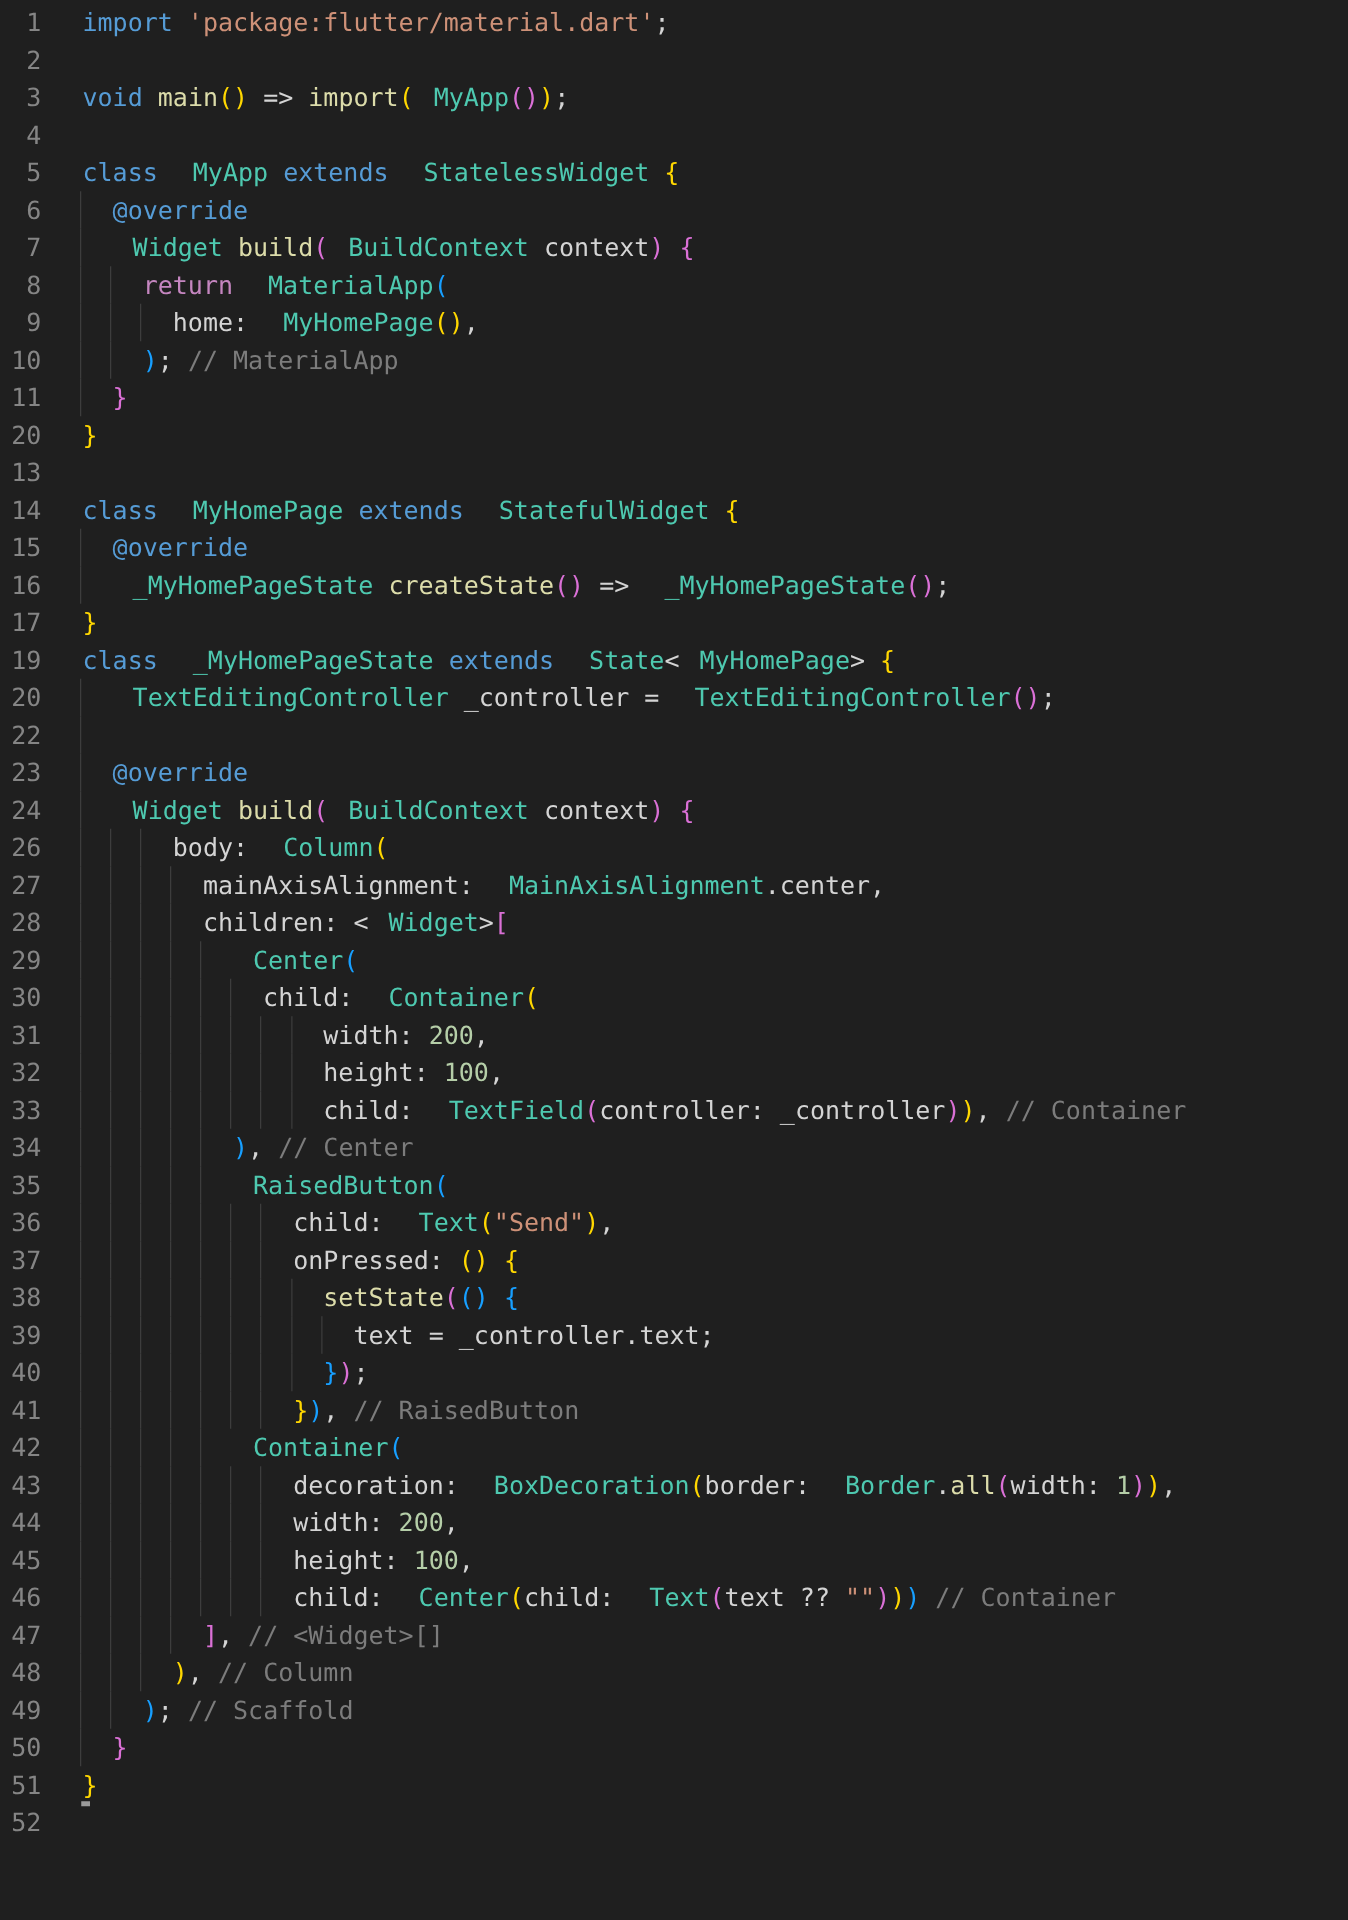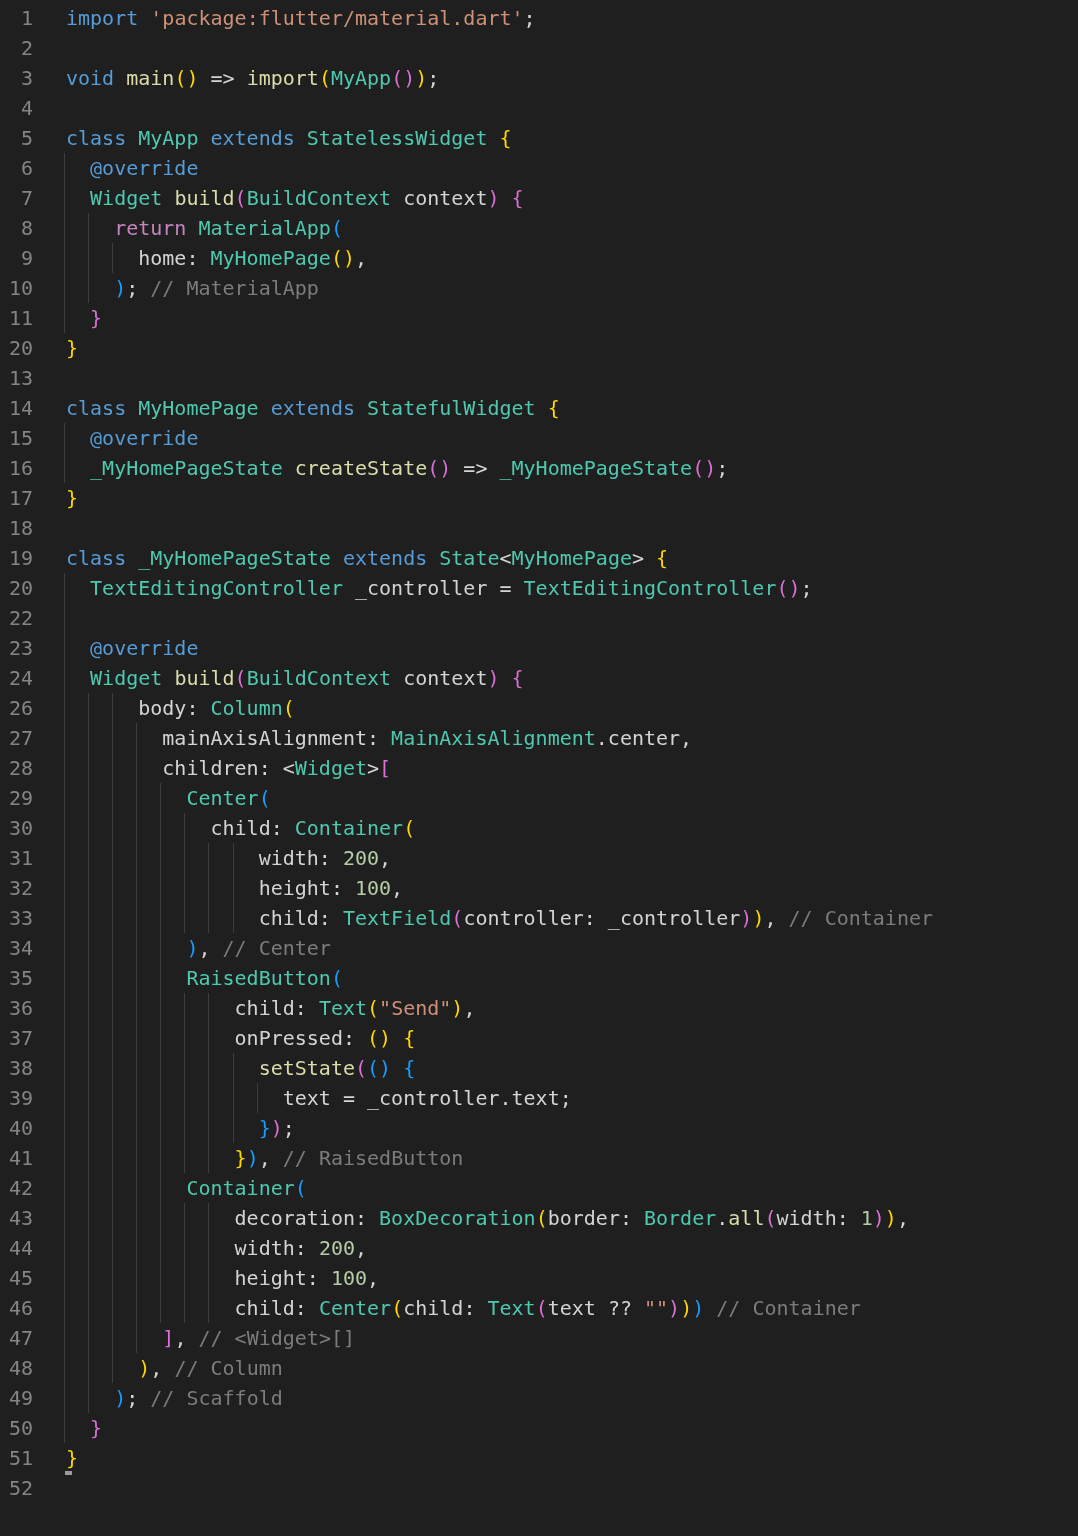--- a/index.html
+++ b/index.html
@@ -15,21 +15,21 @@
     font-size:20px;line-height:30px;
     -webkit-font-smoothing:antialiased;
   }
   .line{position:relative;height:30px;white-space:pre;}
   .ln{
     position:absolute;left:0;top:0;width:33px;
     text-align:right;color:var(--lineNumber,#858585);
   }
   .code{display:block;margin-left:66px;position:relative;z-index:1;}
   .guide{position:absolute;top:0;bottom:0;width:1px;background:var(--indentGuide,#3d3d3d);z-index:0;}
-  .tk-k{color:var(--k);} .tk-c{color:var(--c);} .tk-t{color:var(--t);}
+  .tk-k{color:var(--k);} .tk-c{color:var(--c);} .tk-t{color:var(--t);margin-left:16px;}
   .tk-f{color:var(--f);} .tk-s{color:var(--s);} .tk-n{color:var(--n);}
   .tk-p{color:var(--p);} .tk-g{color:var(--g);}
   .tk-b1{color:var(--b1);} .tk-b2{color:var(--b2);} .tk-b3{color:var(--b3);}
   .partial-glyph{position:absolute;left:65px;top:-2px;width:7px;height:4px;background:#9a9a9a;}
 </style>
 </head>
 <body style="--bg: #1f1f1f;">
 
 <div id="editor" style="--bg: #1f1f1f; --lineNumber: #858585; --indentGuide: #3d3d3d; --k: #569CD6; --c: #C586C0; --t: #4EC9B0; --f: #DCDCAA; --s: #CE9178; --n: #B5CEA8; --p: #D4D4D4; --g: #7C7C7C; --b1: #FFD700; --b2: #DA70D6; --b3: #179FFF;">
     <div class="line"><span class="ln">1</span><span class="code"><span class="tk-k">import </span><span class="tk-s">'package:flutter/material.dart'</span><span class="tk-p">;</span></span></div>
@@ -42,21 +42,20 @@
     <div class="line"><span class="guide" style="left: calc(0ch + 64px);"></span><span class="guide" style="left: calc(2ch + 64px);"></span><span class="ln">8</span><span class="code"><span class="tk-c">    return </span><span class="tk-t">MaterialApp</span><span class="tk-b3">(</span></span></div>
     <div class="line"><span class="guide" style="left: calc(0ch + 64px);"></span><span class="guide" style="left: calc(2ch + 64px);"></span><span class="guide" style="left: calc(4ch + 64px);"></span><span class="ln">9</span><span class="code"><span class="tk-p">      home: </span><span class="tk-t">MyHomePage</span><span class="tk-b1">()</span><span class="tk-p">,</span></span></div>
     <div class="line"><span class="guide" style="left: calc(0ch + 64px);"></span><span class="guide" style="left: calc(2ch + 64px);"></span><span class="ln">10</span><span class="code"><span class="tk-b3">    )</span><span class="tk-p">; </span><span class="tk-g">// MaterialApp</span></span></div>
     <div class="line"><span class="guide" style="left: calc(0ch + 64px);"></span><span class="ln">11</span><span class="code"><span class="tk-b2">  }</span></span></div>
     <div class="line"><span class="ln">20</span><span class="code"><span class="tk-b1">}</span></span></div>
     <div class="line"><span class="ln">13</span><span class="code"></span></div>
     <div class="line"><span class="ln">14</span><span class="code"><span class="tk-k">class </span><span class="tk-t">MyHomePage </span><span class="tk-k">extends </span><span class="tk-t">StatefulWidget </span><span class="tk-b1">{</span></span></div>
     <div class="line"><span class="guide" style="left: calc(0ch + 64px);"></span><span class="ln">15</span><span class="code"><span class="tk-k">  @override</span></span></div>
     <div class="line"><span class="guide" style="left: calc(0ch + 64px);"></span><span class="ln">16</span><span class="code"><span class="tk-t">  _MyHomePageState </span><span class="tk-f">createState</span><span class="tk-b2">()</span><span class="tk-p"> =&gt; </span><span class="tk-t">_MyHomePageState</span><span class="tk-b2">()</span><span class="tk-p">;</span></span></div>
     <div class="line"><span class="ln">17</span><span class="code"><span class="tk-b1">}</span></span></div>
-    <div class="line"><span class="ln">18</span><span class="code"></span></div>
     <div class="line"><span class="ln">19</span><span class="code"><span class="tk-k">class </span><span class="tk-t">_MyHomePageState </span><span class="tk-k">extends </span><span class="tk-t">State</span><span class="tk-p">&lt;</span><span class="tk-t">MyHomePage</span><span class="tk-p">&gt; </span><span class="tk-b1">{</span></span></div>
     <div class="line"><span class="guide" style="left: calc(0ch + 64px);"></span><span class="ln">20</span><span class="code"><span class="tk-t">  TextEditingController </span><span class="tk-p">_controller = </span><span class="tk-t">TextEditingController</span><span class="tk-b2">()</span><span class="tk-p">;</span></span></div>
     <div class="line"><span class="guide" style="left: calc(0ch + 64px);"></span><span class="ln">22</span><span class="code"></span></div>
     <div class="line"><span class="guide" style="left: calc(0ch + 64px);"></span><span class="ln">23</span><span class="code"><span class="tk-k">  @override</span></span></div>
     <div class="line"><span class="guide" style="left: calc(0ch + 64px);"></span><span class="ln">24</span><span class="code"><span class="tk-t">  Widget </span><span class="tk-f">build</span><span class="tk-b2">(</span><span class="tk-t">BuildContext</span><span class="tk-p"> context</span><span class="tk-b2">)</span><span class="tk-p"> </span><span class="tk-b2">{</span></span></div>
     <div class="line"><span class="guide" style="left: calc(0ch + 64px);"></span><span class="guide" style="left: calc(2ch + 64px);"></span><span class="guide" style="left: calc(4ch + 64px);"></span><span class="ln">26</span><span class="code"><span class="tk-p">      body: </span><span class="tk-t">Column</span><span class="tk-b1">(</span></span></div>
     <div class="line"><span class="guide" style="left: calc(0ch + 64px);"></span><span class="guide" style="left: calc(2ch + 64px);"></span><span class="guide" style="left: calc(4ch + 64px);"></span><span class="guide" style="left: calc(6ch + 64px);"></span><span class="ln">27</span><span class="code"><span class="tk-p">        mainAxisAlignment: </span><span class="tk-t">MainAxisAlignment</span><span class="tk-p">.center,</span></span></div>
     <div class="line"><span class="guide" style="left: calc(0ch + 64px);"></span><span class="guide" style="left: calc(2ch + 64px);"></span><span class="guide" style="left: calc(4ch + 64px);"></span><span class="guide" style="left: calc(6ch + 64px);"></span><span class="ln">28</span><span class="code"><span class="tk-p">        children: &lt;</span><span class="tk-t">Widget</span><span class="tk-p">&gt;</span><span class="tk-b2">[</span></span></div>
     <div class="line"><span class="guide" style="left: calc(0ch + 64px);"></span><span class="guide" style="left: calc(2ch + 64px);"></span><span class="guide" style="left: calc(4ch + 64px);"></span><span class="guide" style="left: calc(6ch + 64px);"></span><span class="guide" style="left: calc(8ch + 64px);"></span><span class="ln">29</span><span class="code"><span class="tk-t">          Center</span><span class="tk-b3">(</span></span></div>
     <div class="line"><span class="guide" style="left: calc(0ch + 64px);"></span><span class="guide" style="left: calc(2ch + 64px);"></span><span class="guide" style="left: calc(4ch + 64px);"></span><span class="guide" style="left: calc(6ch + 64px);"></span><span class="guide" style="left: calc(8ch + 64px);"></span><span class="guide" style="left: calc(10ch + 64px);"></span><span class="ln">30</span><span class="code"><span class="tk-p">            child: </span><span class="tk-t">Container</span><span class="tk-b1">(</span></span></div>

